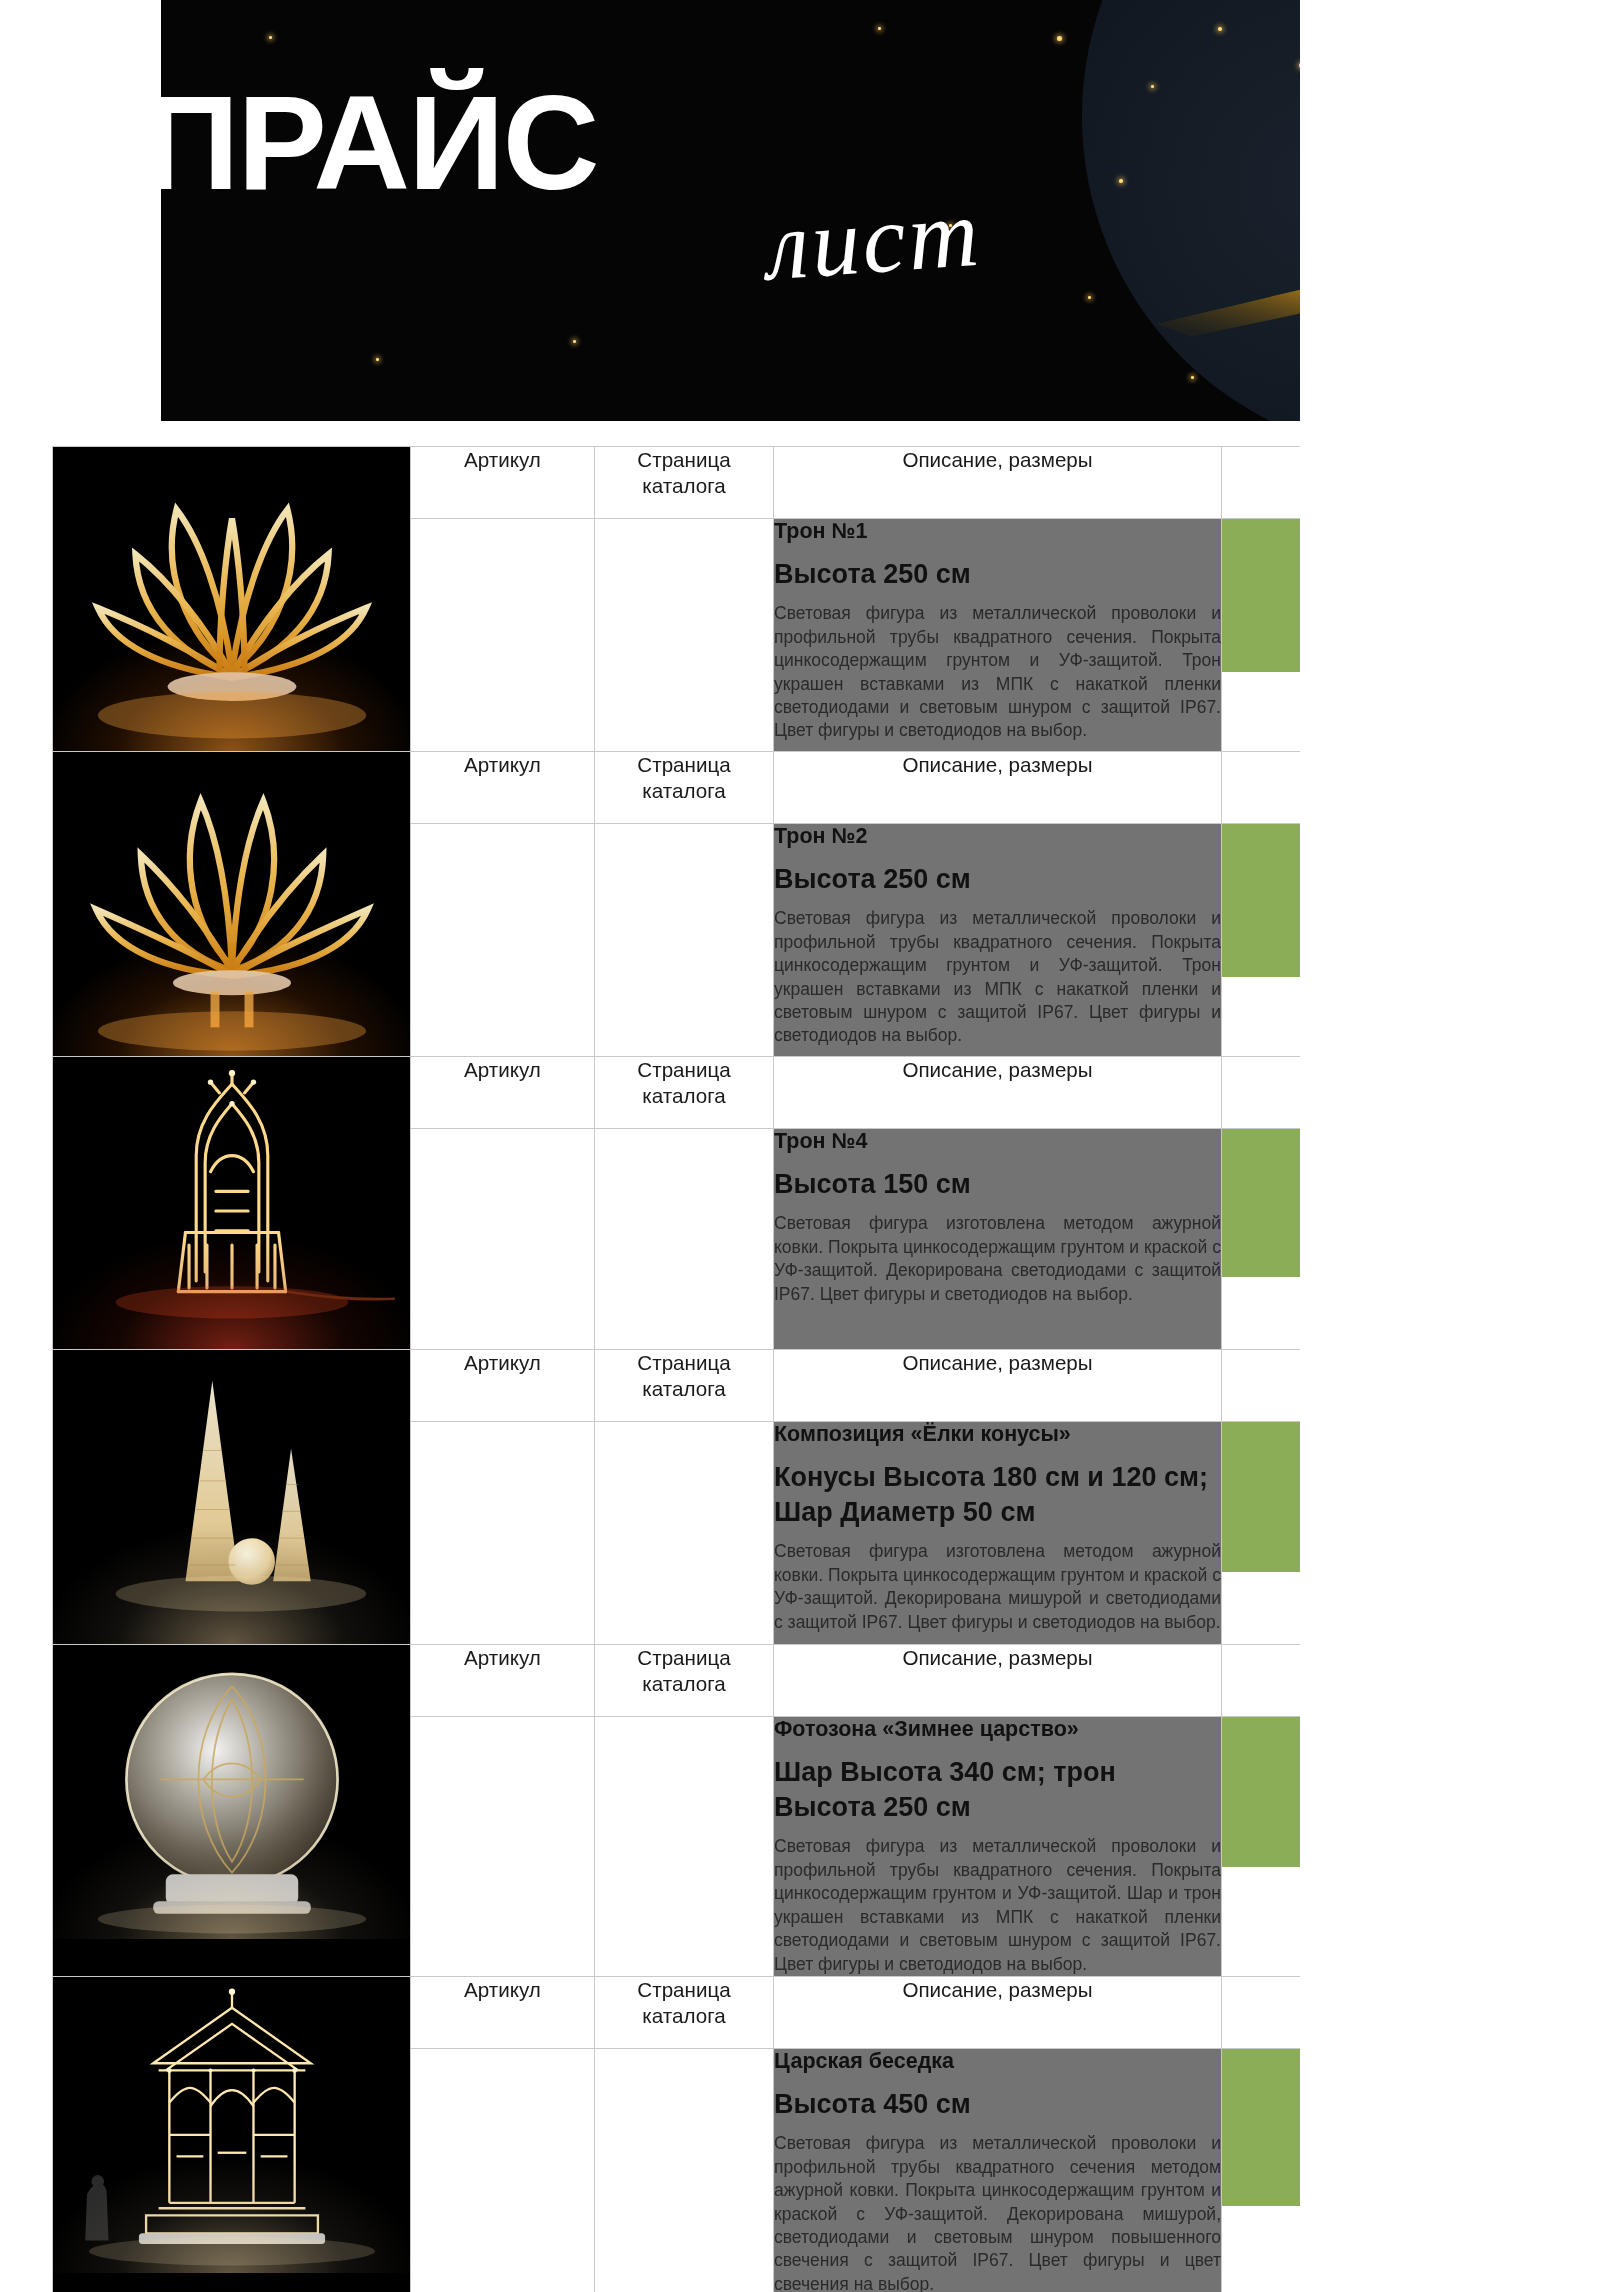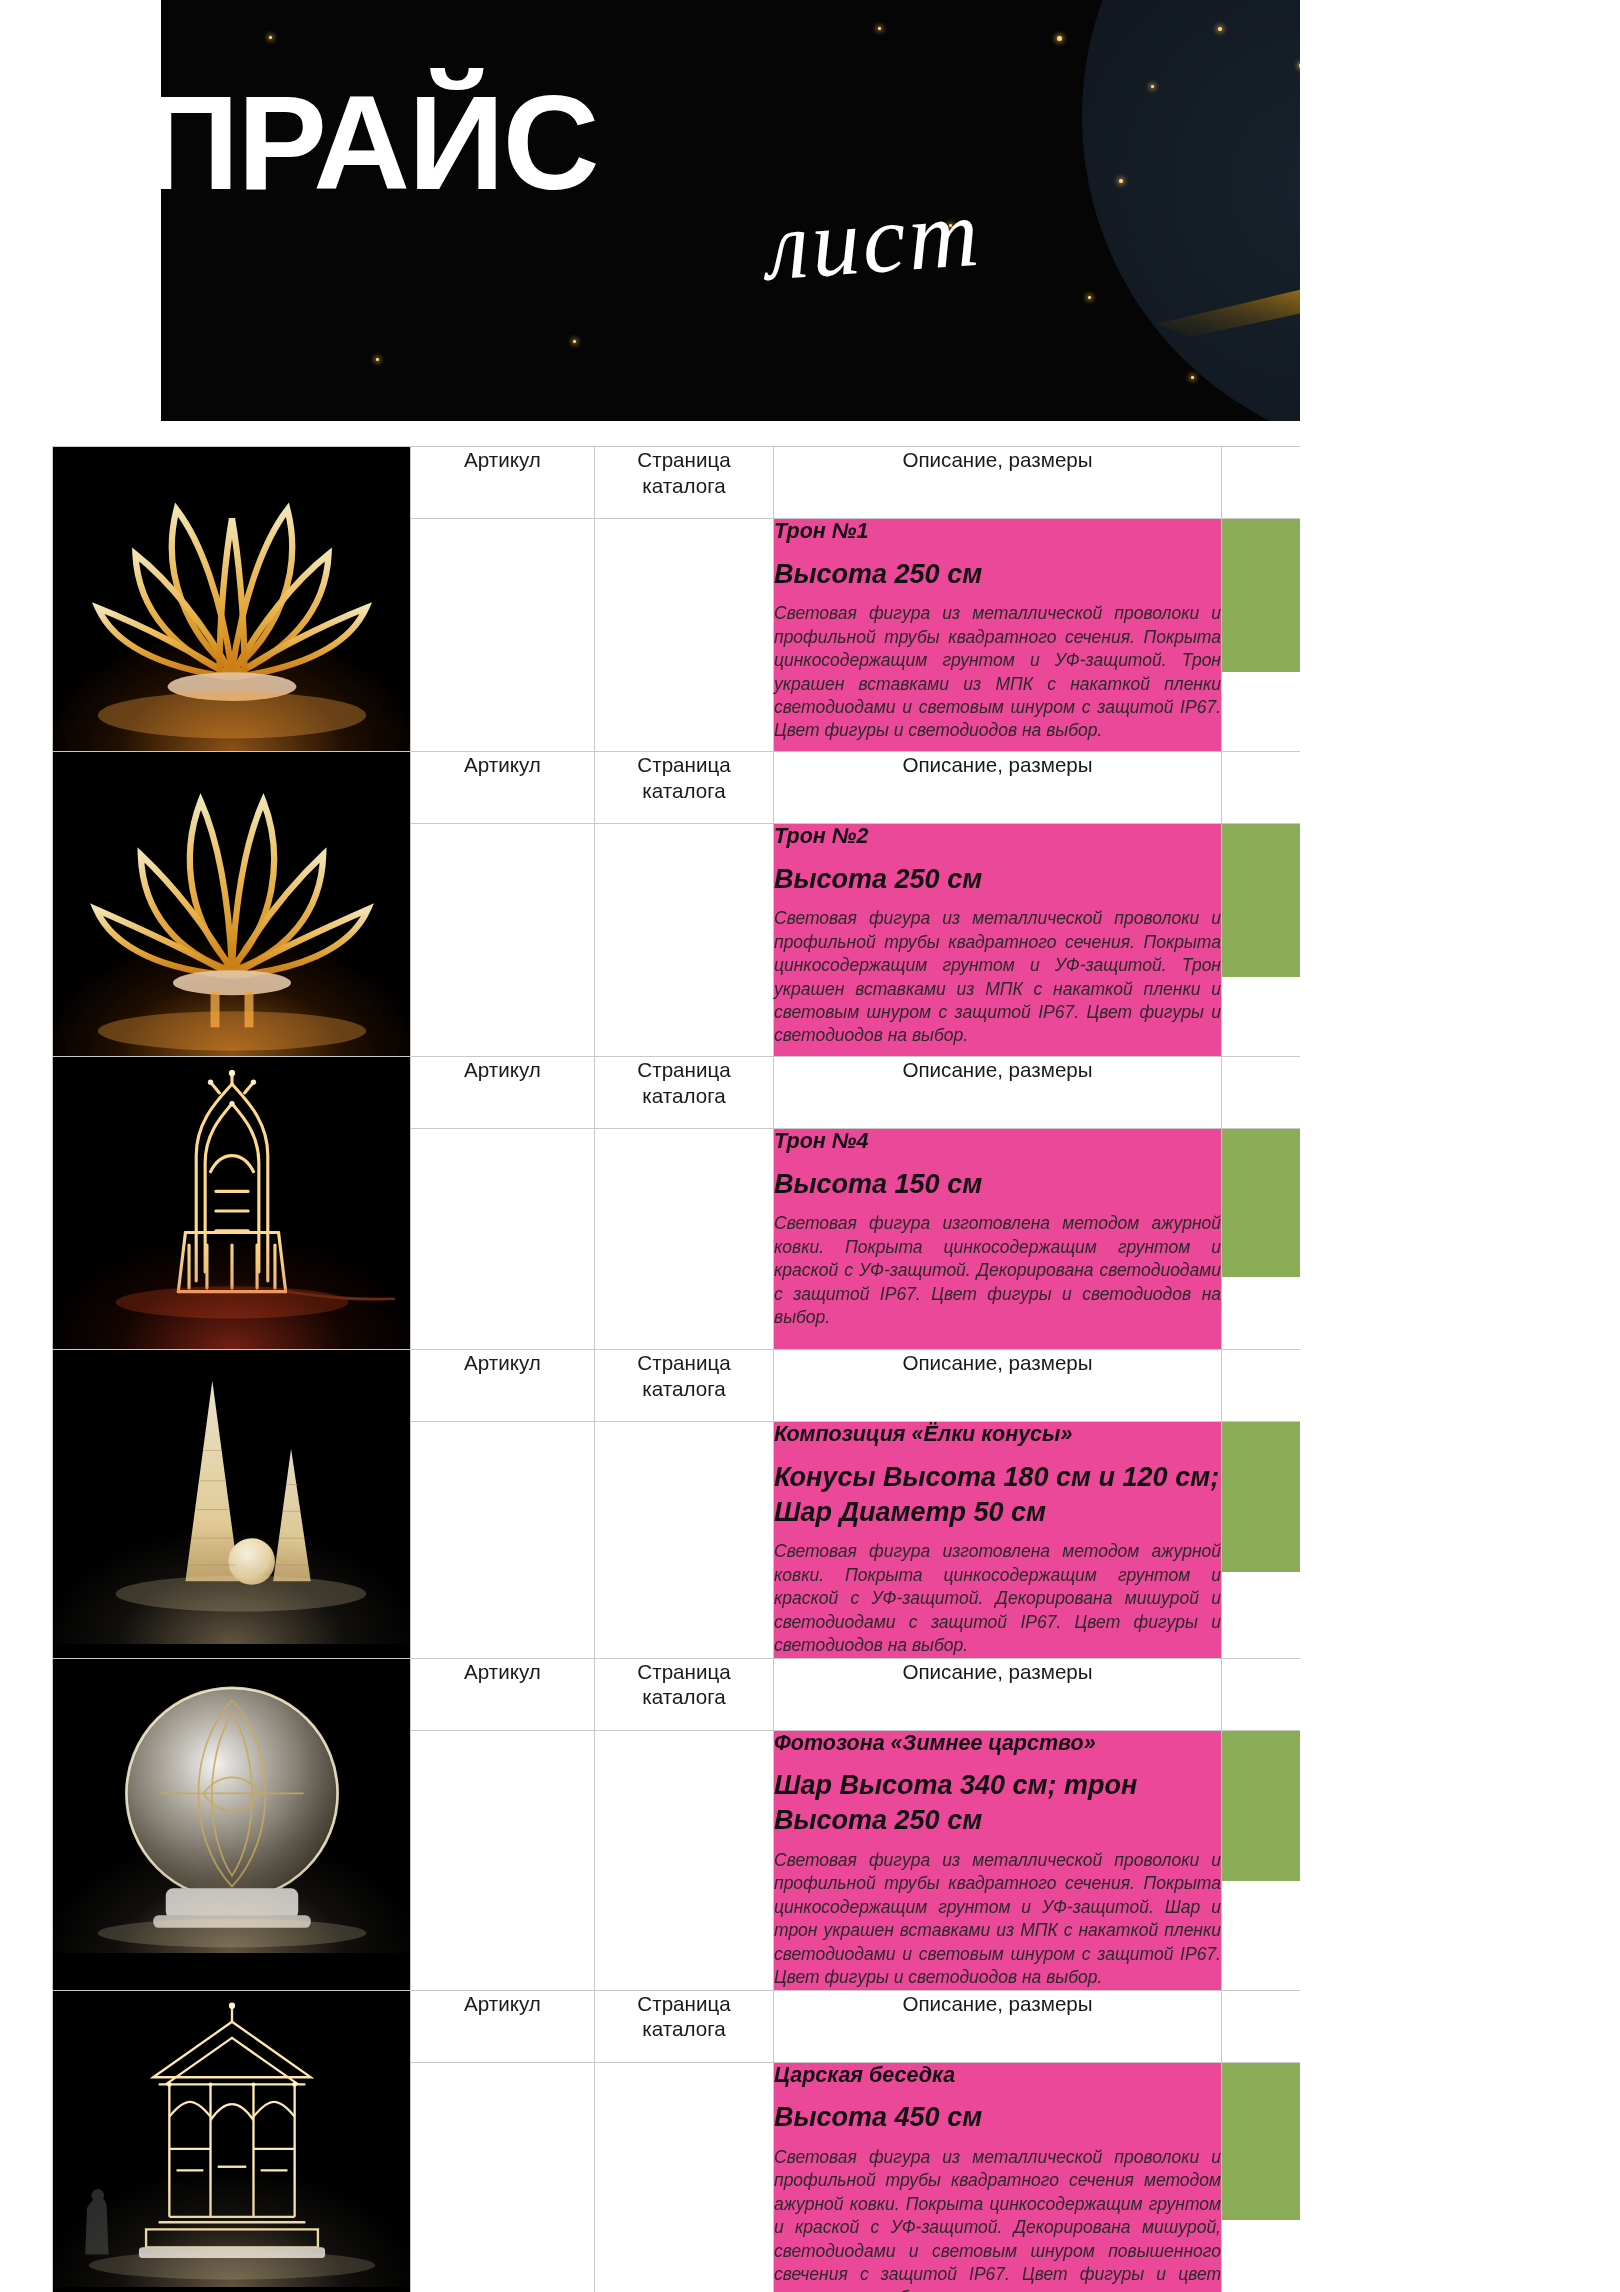--- a/index.html
+++ b/index.html
@@ -133,21 +133,21 @@
     overflow: hidden;
   }
   .photo {
     position: relative;
     width: 100%;
     height: 100%;
     background: #000;
     overflow: hidden;
   }
 
-  .desc-cell { padding: 16px 19.7px 18px 19.7px; background: #ec4899; font-style: italic; }
+  .desc-cell { padding: 16px 19.7px 18px 19.7px; background: #737373; }
   .desc-title {
     font-size: 21.5px; font-weight: bold; color: #111;
     margin-bottom: 12.5px;
   }
   .desc-sub {
     font-size: 27px; font-weight: bold; color: #111;
     margin-bottom: 10.7px; line-height: 1.3;
   }
   .desc-body {
     font-size: 17.5px; color: #2a2a2a; line-height: 1.34;

